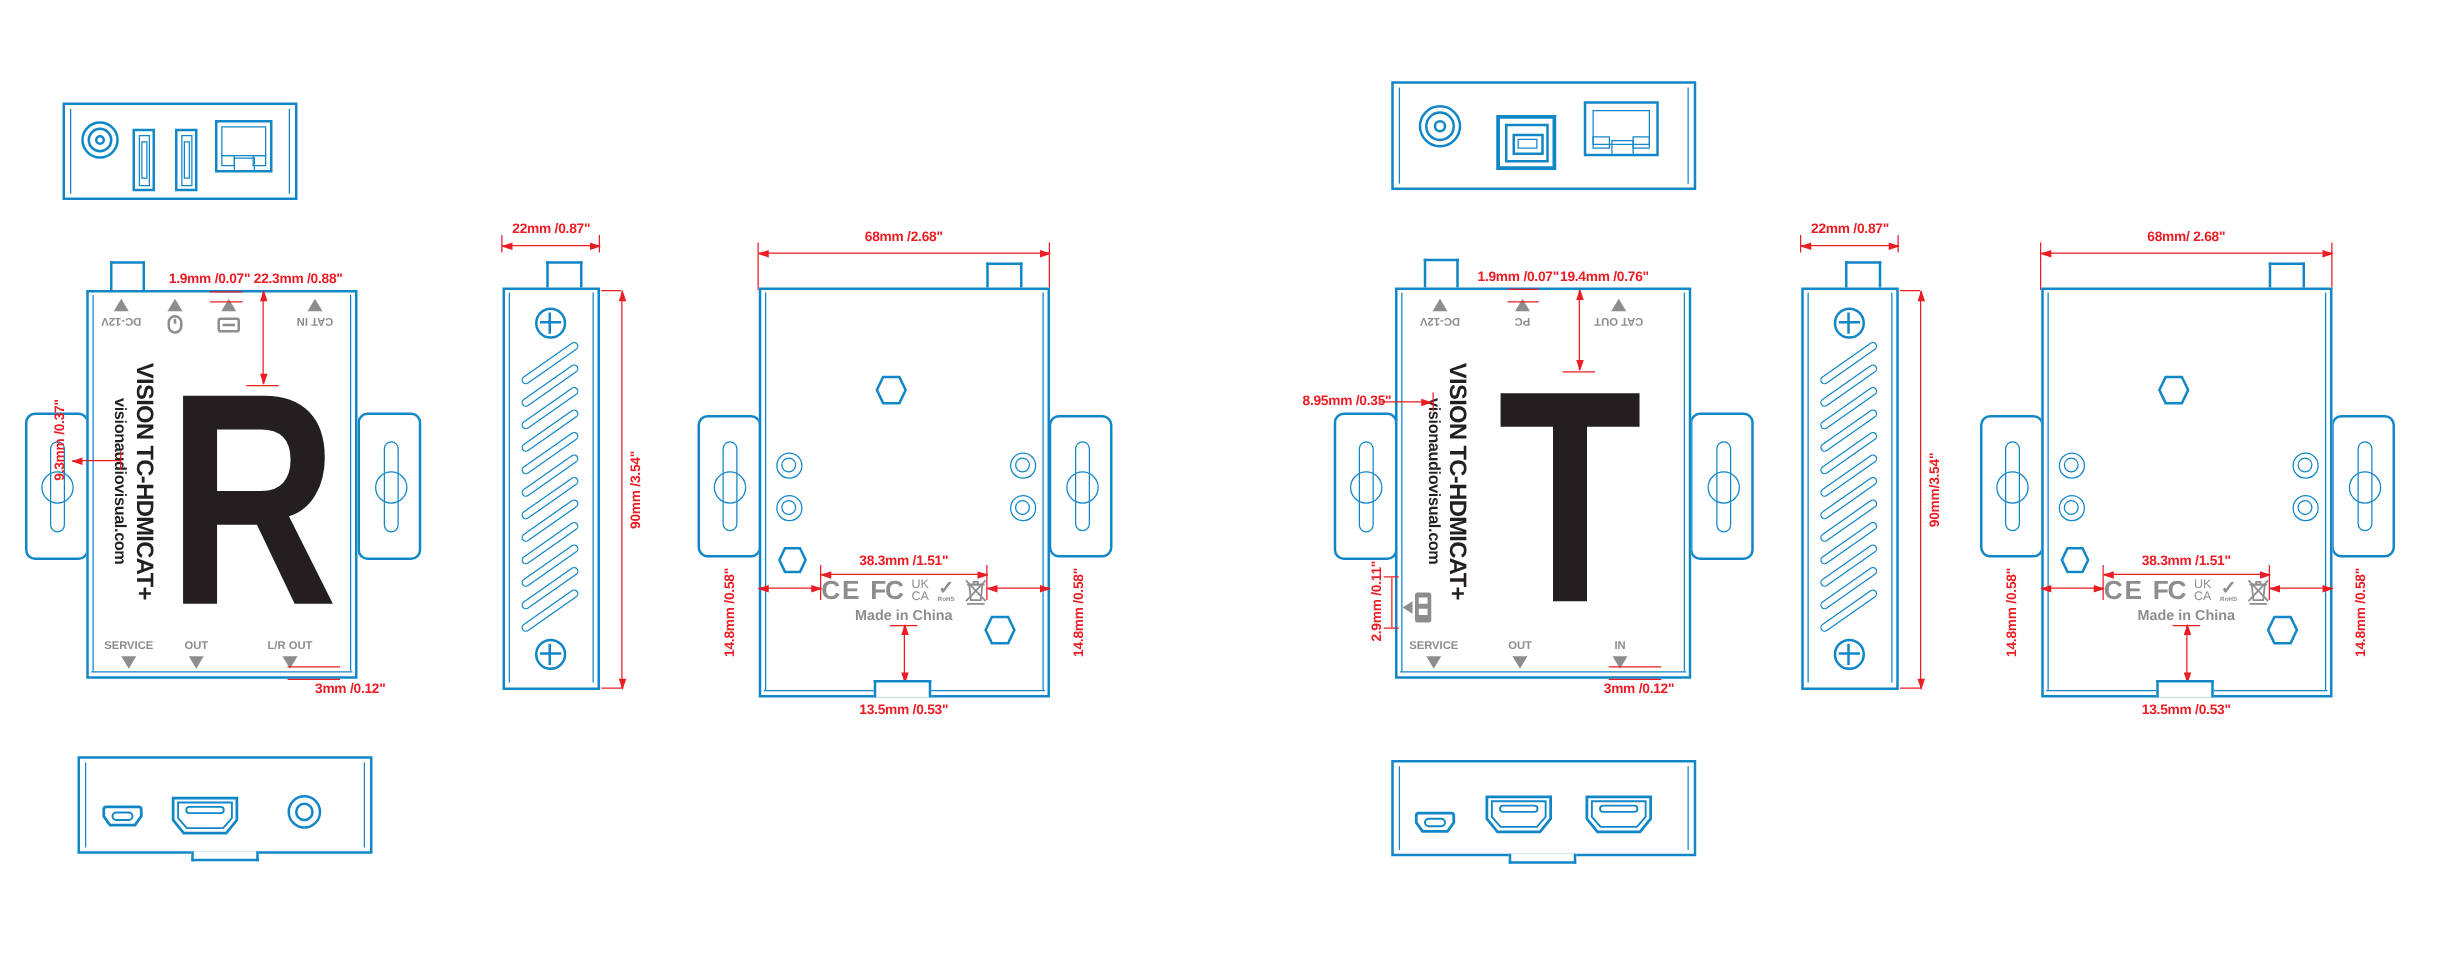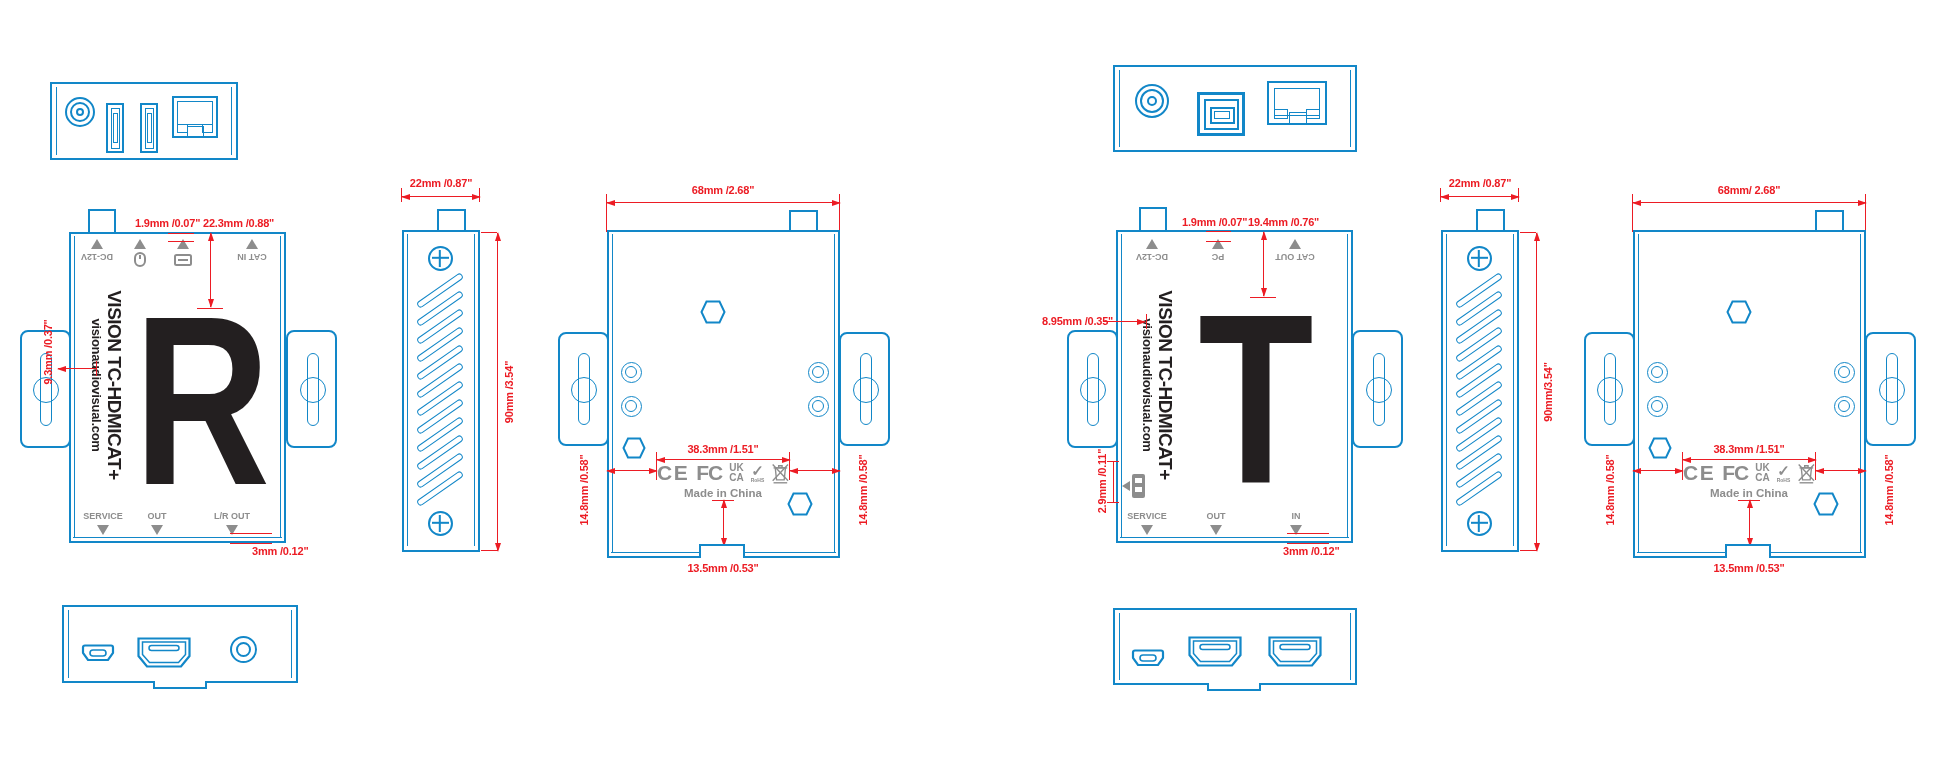--- a/index.html
+++ b/index.html
@@ -45,21 +45,21 @@
 .tri-u{position:absolute;width:0;height:0;border-left:6.5px solid transparent;border-right:6.5px solid transparent;border-bottom:10px solid var(--gray)}
 .tri-d{position:absolute;width:0;height:0;border-left:6.5px solid transparent;border-right:6.5px solid transparent;border-top:10px solid var(--gray)}
 .tri-l{position:absolute;width:0;height:0;border-top:5px solid transparent;border-bottom:5px solid transparent;border-right:8px solid var(--gray)}
 .brand{position:absolute;text-align:center;color:var(--ink);white-space:nowrap;line-height:1.15}
 .brand .b1{display:block;font-size:19px;font-weight:bold;letter-spacing:-.5px}
 .brand .b2{display:block;font-size:13px;font-weight:bold;letter-spacing:-.3px}
 .bigletter{position:absolute;color:var(--ink);font-weight:bold;font-size:242px;line-height:1;transform:translate(-50%,-50%) scaleX(.78)}
 .certs{position:absolute;display:flex;justify-content:center;align-items:center;gap:7px;color:var(--gray)}
 .cert-ce{font-size:21px;font-weight:bold;letter-spacing:1.5px}
 .cert-fc{font-size:21px;font-weight:bold;letter-spacing:-1px}
-.cert-ukca{font-size:10px;font-weight:bold;line-height:1;text-align:left}
+.cert-ukca{font-size:10px;font-weight:normal;line-height:1;text-align:left}
 .cert-check{text-align:center;line-height:1}
 .cert-check .ck{display:block;font-size:15px;font-weight:bold}
 .cert-check .rh{display:block;font-size:5px;font-weight:bold}
 .origin{position:absolute;color:var(--gray);font-weight:bold;font-size:11.5px;white-space:nowrap}
 .icon-mouse{position:absolute;width:12px;height:15px;border:2px solid var(--gray);border-radius:6px;box-sizing:border-box}
 .icon-mouse::after{content:"";position:absolute;left:50%;top:1px;width:2px;height:4px;background:var(--gray);transform:translateX(-50%)}
 .icon-kbd{position:absolute;width:18px;height:12px;border:2px solid var(--gray);border-radius:2.5px;box-sizing:border-box}
 .icon-kbd::after{content:"";position:absolute;left:2px;right:2px;top:3px;border-top:2px solid var(--gray)}
 .icon-dip{position:absolute;width:13px;height:24px;background:var(--gray);border-radius:2px}
 .icon-dip i{display:block;width:7px;height:5px;background:#fff;margin:4px auto 0}

